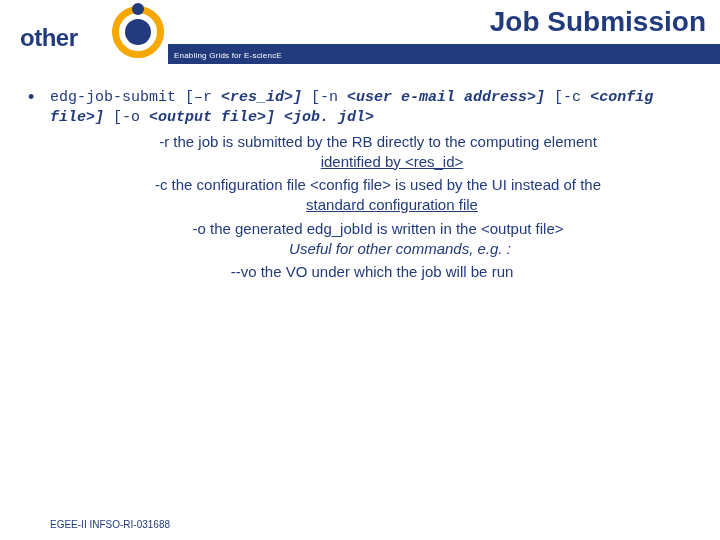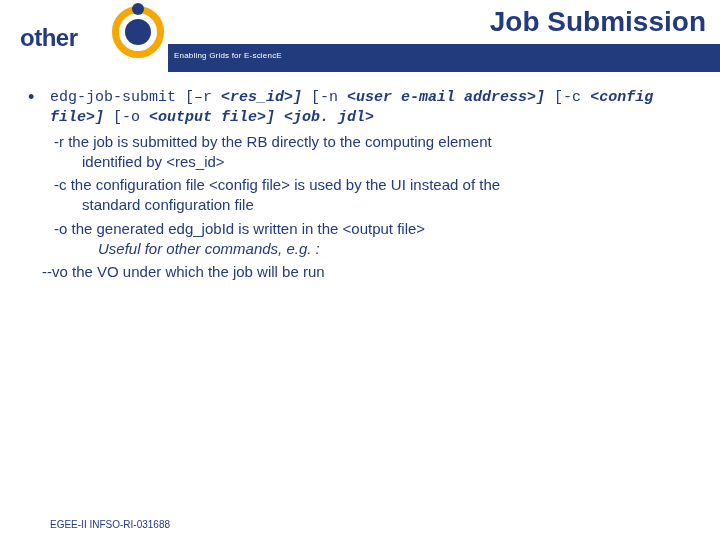--- a/index.html
+++ b/index.html
@@ -18,21 +18,21 @@
   .title {
     position:absolute;
     right:14px; top:6px;
     font-size:28px;
     font-weight:bold;
     color:#223b7d;
   }
   .blue-bar {
     position:absolute;
     left:168px; right:0;
-    top:44px; height:28px;
+    top:44px; height:20px;
     background:#223b7d;
   }
   .tagline {
     color:#fff;
     font-size:8px;
     padding-left:6px;
     line-height:20px;
     letter-spacing:0.2px;
   }
   .logo {
@@ -82,24 +82,24 @@
   .bullet-dot {
     flex:0 0 22px;
     font-size:18px;
     line-height:1;
     color:#223b7d;
   }
   .bullet-body { flex:1; }
   .cmd { font-family:"Courier New", monospace; }
   .italic { font-style:italic; }
   .bold-italic { font-style:italic; font-weight:bold; }
-  .sub { margin-left:4px; margin-top:3px; }
+  .sub { margin-left:4px; margin-top:3px;text-align:center; }
   .sub2 { margin-left:44px; }
   .sub3 { margin-left:52px; }
-  .ind { padding-left:28px; }
+  .ind { padding-left:28px;text-decoration:underline; }
 
   .footer {
     position:absolute;
     left:12px; bottom:10px;
     font-size:10px;
     color:#223b7d;
     padding-left:38px;
   }
 </style>
 </head>

